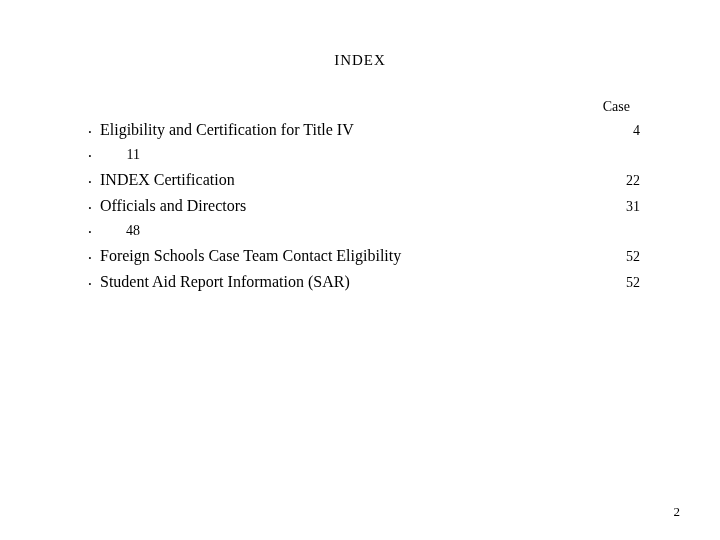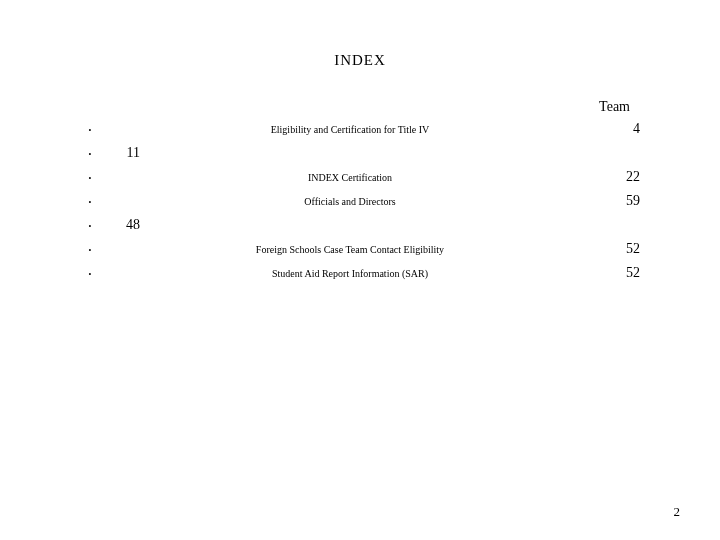--- a/index.html
+++ b/index.html
@@ -57,22 +57,21 @@
 
     .bullet {
       width: 20px;
       flex-shrink: 0;
       text-align: center;
       font-size: 8px;
     }
 
     .item-text {
       flex: 1;
-      font-size: 10px;
-      text-align: center;
+      font-size: 16px;
     }
 
     .page-num {
       width: 40px;
       text-align: right;
       font-size: 14px;
     }
 
     .footer-page {
       position: absolute;
@@ -82,42 +81,42 @@
     }
   </style>
 </head>
 <body>
 
 <div class="page-container">
   <h1 class="title">INDEX</h1>
 
   <div class="index-table">
     <div class="header-row">
-      <span class="page-header">Team</span>
+      <span class="page-header">Case</span>
     </div>
 
     <div id="index-rows">
         <div class="index-row">
           <span class="bullet">•</span>
           <span class="item-text">Eligibility and Certification for Title IV</span>
           <span class="page-num">4</span>
         </div>
         <div class="index-row">
           <span class="bullet">•</span>
           <span class="page-num">11</span>
         </div>
         <div class="index-row">
           <span class="bullet">•</span>
           <span class="item-text">INDEX Certification</span>
           <span class="page-num">22</span>
         </div>
         <div class="index-row">
           <span class="bullet">•</span>
           <span class="item-text">Officials and Directors</span>
-          <span class="page-num">59</span>
+          <span class="page-num">31</span>
         </div>
         <div class="index-row">
           <span class="bullet">•</span>
           <span class="page-num">48</span>
         </div>
         <div class="index-row">
           <span class="bullet">•</span>
           <span class="item-text">Foreign Schools Case Team Contact Eligibility</span>
           <span class="page-num">52</span>
         </div>

